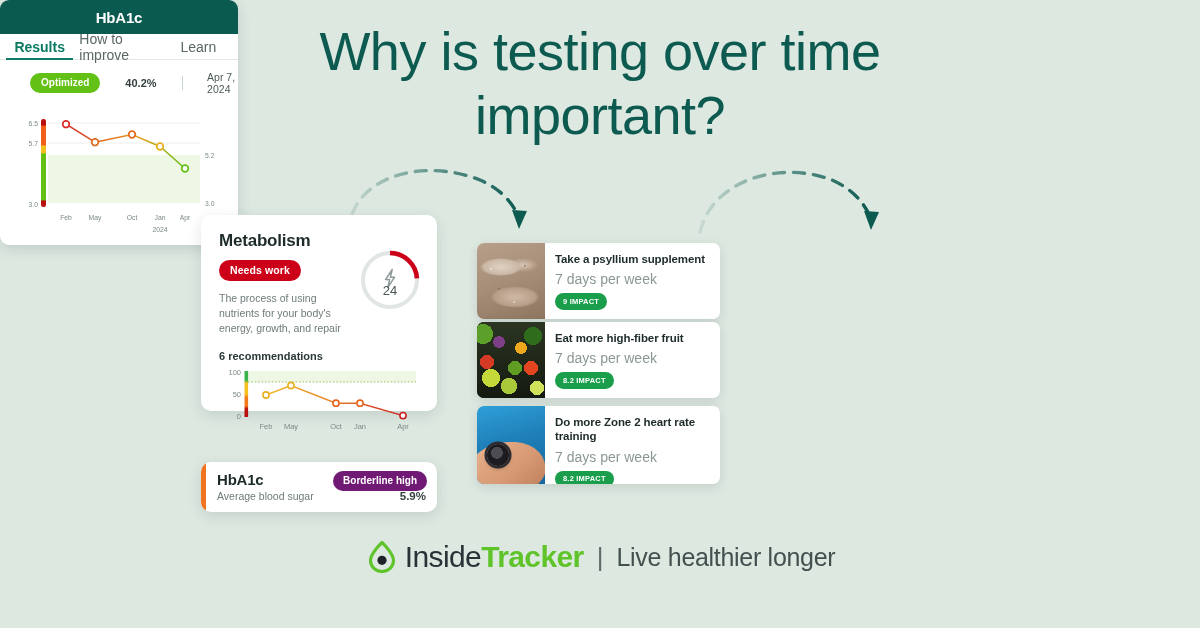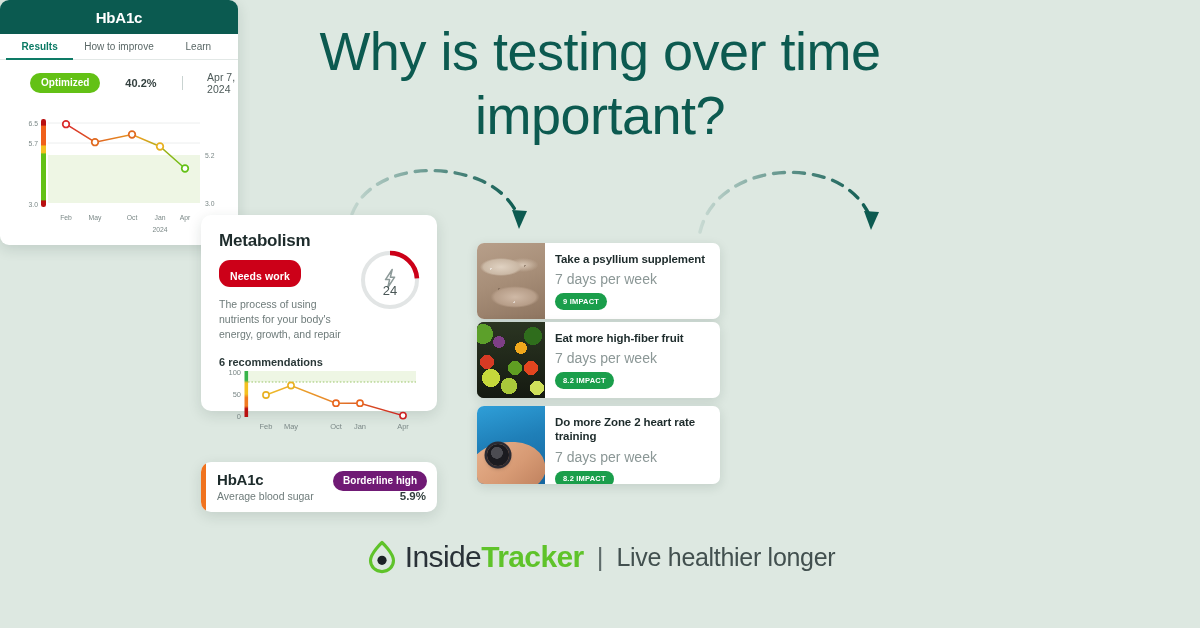--- a/index.html
+++ b/index.html
@@ -45,21 +45,21 @@
     left: 201px; top: 215px; width: 236px; height: 196px;
     padding: 16px 18px 10px 18px;
   }
   .metab-title {
     font-size: 17px; font-weight: 700; color: #1d2b2b; letter-spacing: -0.2px;
   }
   .badge-needswork {
     display: inline-block; margin-top: 9px;
     background: #cc0018; color: #fff;
     font-size: 10.5px; font-weight: 700;
-    padding: 10px 11px 5px; border-radius: 11px;
+    padding: 4px 11px 5px; border-radius: 11px;
     letter-spacing: 0.1px;
   }
   .metab-desc {
     margin-top: 10px; font-size: 10.5px; line-height: 1.45;
     color: #6e7b7a; max-width: 125px;
   }
   .metab-recs {
     margin-top: 13px; font-size: 11px; font-weight: 700; color: #2a3838;
   }
   .gauge { position: absolute; right: 16px; top: 34px; width: 62px; height: 62px; }
@@ -176,21 +176,21 @@
     height: 34px; background: #0b5a50; color: #fff;
     display: flex; align-items: center; justify-content: center;
     font-size: 15px; font-weight: 700; letter-spacing: -0.2px;
   }
   .panel-tabs {
     height: 26px; display: flex; align-items: stretch;
     border-bottom: 1px solid #e2e8e6; background: #fff;
   }
   .panel-tab {
     flex: 1; display: flex; align-items: center; justify-content: center;
-    font-size: 10px; color: #5a6766; position: relative; text-align: right;
+    font-size: 14px; color: #5a6766; position: relative;
   }
   .panel-tab.active { color: #0b7a64; font-weight: 700; }
   .panel-tab.active::after {
     content: ""; position: absolute; left: 6px; right: 6px; bottom: -1px;
     height: 2px; background: #0e7b66;
   }
   .panel-status {
     display: flex; align-items: center; gap: 25px;
     padding: 11px 0 0 30px;
   }

